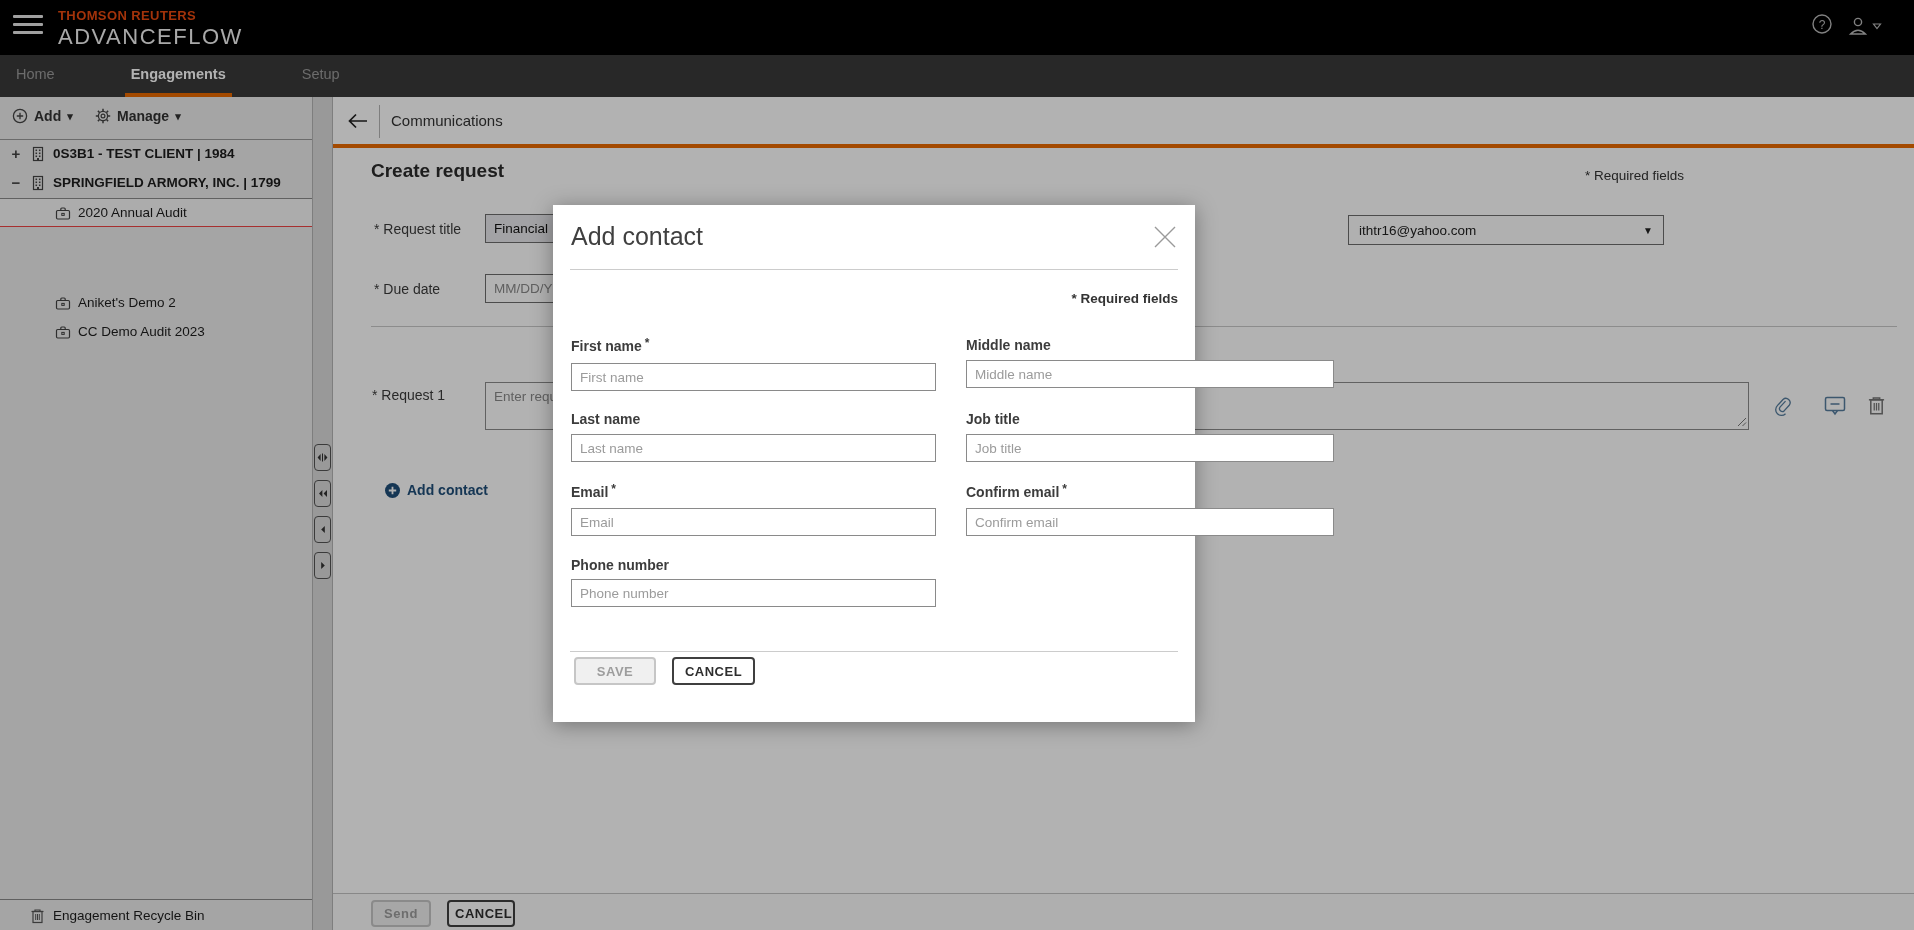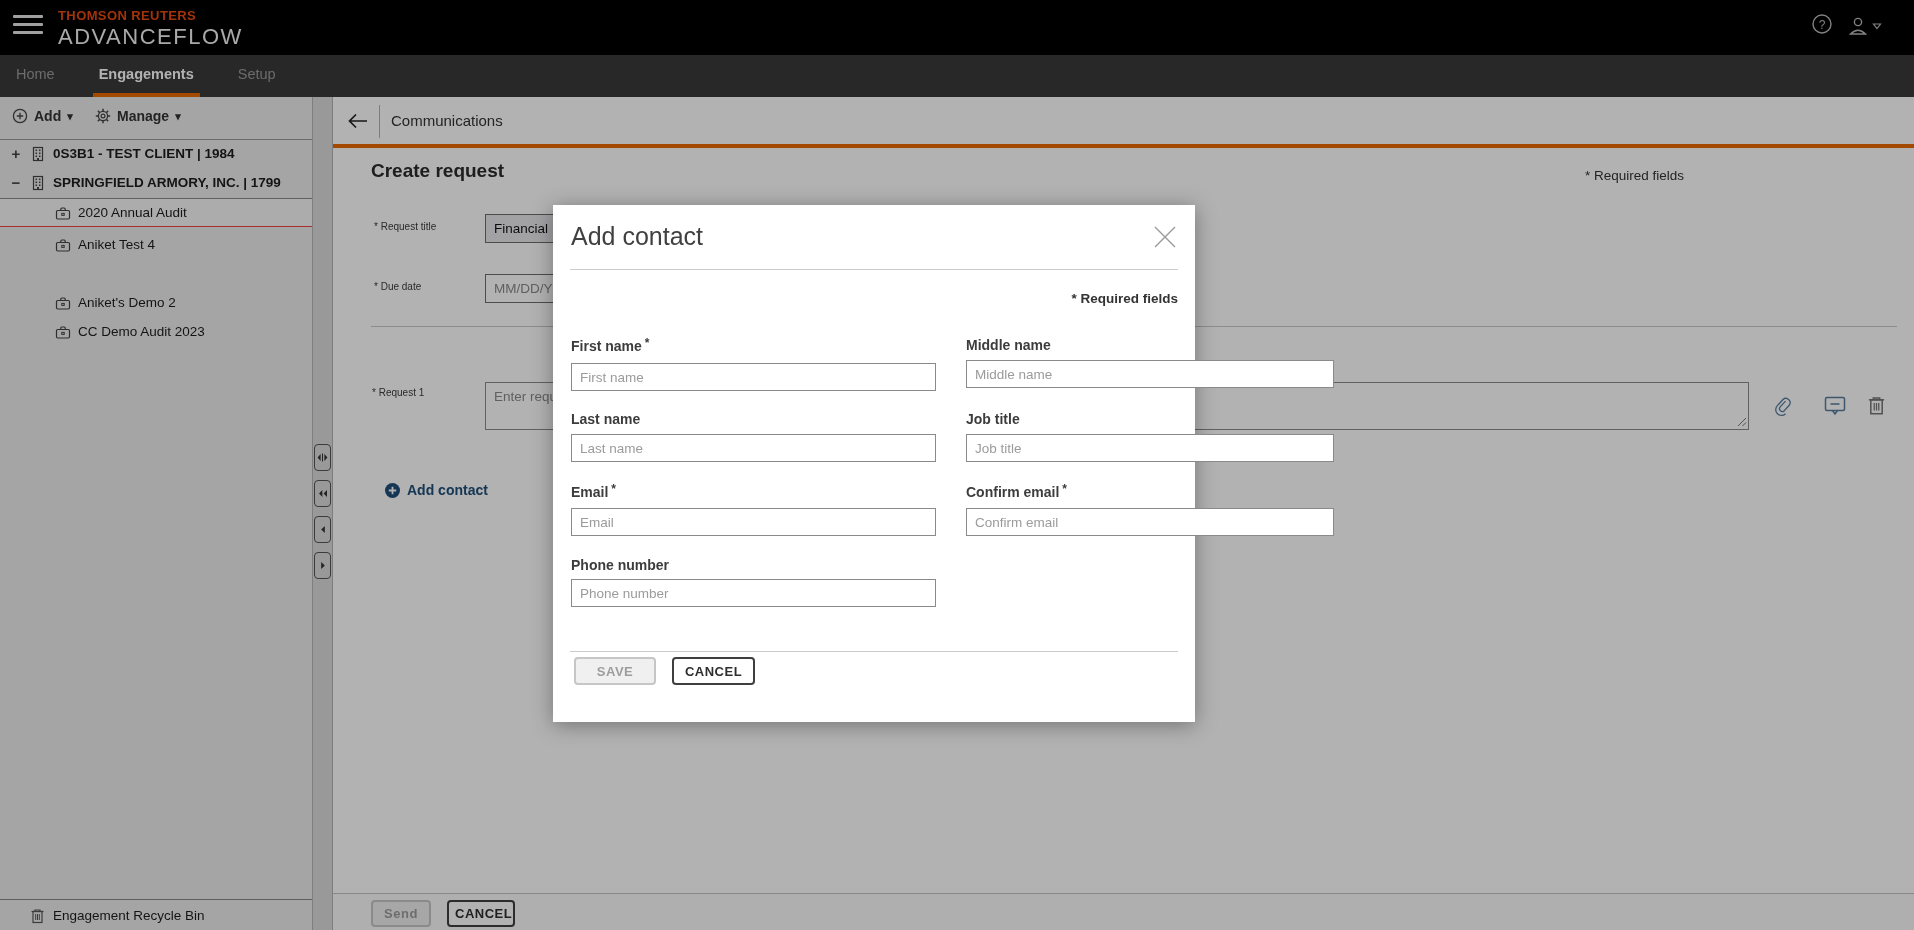--- a/index.html
+++ b/index.html
@@ -9,21 +9,21 @@
   
   .topbar{position:absolute;left:0;top:0;width:1914px;height:55px;background:#000;}
   .burger{position:absolute;left:13px;top:15px;width:32px;height:24px;cursor:pointer;}
   .burger span{display:block;width:30px;height:3px;background:#e6e6e6;margin:0 0 5px 0;border-radius:1px;}
   .brand{position:absolute;left:58px;top:9px;line-height:1;}
   .brand .l1{font-size:13px;font-weight:bold;color:#e8490f;letter-spacing:.4px;}
   .brand .l2{font-size:22px;color:#f2f2f2;letter-spacing:1.5px;margin-top:4px;}
   .hdr-icons{position:absolute;right:32px;top:13px;display:flex;align-items:center;gap:14px;}
 
   
-  .navbar{position:absolute;left:0;top:55px;width:1914px;height:42px;background:#3a3a3a;display:flex;align-items:stretch;padding-left:10px;box-sizing:border-box;}
+  .navbar{position:absolute;left:0;top:55px;width:1914px;height:42px;background:#3a3a3a;display:flex;align-items:stretch;padding-left:10px;box-sizing:border-box;gap:32px;}
   .navtab{display:flex;align-items:center;padding:0 6px;margin-right:32px;font-size:14.5px;color:#9b9b9b;border-bottom:4px solid transparent;box-sizing:border-box;cursor:pointer;}
   .navtab.active{color:#fff;font-weight:bold;border-bottom-color:#eb6a00;}
 
   
   .sidebar{position:absolute;left:0;top:97px;width:312px;height:833px;background:#ededed;}
   .side-head{position:absolute;left:0;top:0;width:312px;height:43px;border-bottom:1px solid #9a9a9a;box-sizing:border-box;}
   .side-btn{position:absolute;top:11px;display:flex;align-items:center;gap:6px;font-size:14px;font-weight:bold;color:#333;cursor:pointer;}
   .caret{font-size:11px;color:#333;}
   .tree-row{position:absolute;left:0;width:312px;height:29px;display:flex;align-items:center;font-size:13.5px;color:#1d1d1d;cursor:pointer;box-sizing:border-box;}
   .tree-row .expander{width:16px;text-align:center;margin-left:8px;font-size:15px;color:#444;}
@@ -41,21 +41,21 @@
   .split-btn{position:absolute;left:1px;width:17px;height:27px;border:1px solid #555;border-radius:4px;background:transparent;display:flex;align-items:center;justify-content:center;cursor:pointer;box-sizing:border-box;}
 
   
   .main{position:absolute;left:333px;top:97px;width:1581px;height:833px;background:#fff;}
   .back-btn{position:absolute;left:12px;top:11px;width:26px;height:26px;cursor:pointer;}
   .vdiv{position:absolute;left:46px;top:8px;width:1px;height:33px;background:#b5b5b5;}
   .crumb{position:absolute;left:58px;top:15px;font-size:15px;color:#333;}
   .orange-line{position:absolute;left:0;top:47px;width:1581px;height:4px;background:#eb6a00;}
   .page-title{position:absolute;left:38px;top:63px;font-size:19px;font-weight:bold;color:#2b2b2b;}
   .req-note{position:absolute;right:230px;top:71px;font-size:13.5px;color:#333;}
-  .flabel{position:absolute;font-size:10px;color:#3c3c3c;}
+  .flabel{position:absolute;font-size:14px;color:#3c3c3c;}
   .tinput{position:absolute;height:29px;border:1px solid #6e6e6e;box-sizing:border-box;font-family:"Liberation Sans",sans-serif;font-size:13.5px;color:#111;padding:0 8px;background:#fff;}
   .tinput::placeholder{color:#8a8a8a;opacity:1;}
   .hr{position:absolute;height:1px;background:#c9c9c9;}
   .req-area{position:absolute;left:152px;top:285px;width:1264px;height:48px;border:1px solid #8c8c8c;box-sizing:border-box;resize:none;font-family:"Liberation Sans",sans-serif;font-size:13.5px;padding:6px 8px;color:#111;background:#fff;}
   .req-area::placeholder{color:#8a8a8a;opacity:1;}
   .resize-grip{position:absolute;left:1404px;top:320px;pointer-events:none;}
   .row-icon{position:absolute;width:24px;height:24px;cursor:pointer;}
   .add-request{position:absolute;left:52px;top:385px;display:flex;align-items:center;gap:7px;cursor:pointer;}
   .add-request .lbl{font-size:14px;font-weight:bold;color:#1f4e79;}
   .recipient{position:absolute;left:1015px;top:118px;width:316px;height:30px;border:1px solid #6e6e6e;background:#fdfdfd;box-sizing:border-box;display:flex;align-items:center;font-size:13.5px;color:#222;padding:0 10px;cursor:pointer;}
@@ -189,28 +189,20 @@
     </div>
 
     <div class="tree-row eng selected" style="top:101px;">
       <svg width="16" height="16" viewBox="0 0 16 16">
           <rect x="1.5" y="5.5" width="13" height="8.5" rx="1.2" fill="none" stroke="#444" stroke-width="1.2"></rect>
           <path d="M5.8 5.5 V4 a1 1 0 0 1 1-1 h2.4 a1 1 0 0 1 1 1 V5.5" fill="none" stroke="#444" stroke-width="1.2"></path>
           <rect x="6.8" y="8.4" width="2.4" height="2" fill="none" stroke="#444" stroke-width="1"></rect>
         </svg>
       <span class="lbl">2020 Annual Audit</span>
     </div>
-    <div class="tree-row eng" style="top:133px;">
-      <svg width="16" height="16" viewBox="0 0 16 16">
-          <rect x="1.5" y="5.5" width="13" height="8.5" rx="1.2" fill="none" stroke="#444" stroke-width="1.2"></rect>
-          <path d="M5.8 5.5 V4 a1 1 0 0 1 1-1 h2.4 a1 1 0 0 1 1 1 V5.5" fill="none" stroke="#444" stroke-width="1.2"></path>
-          <rect x="6.8" y="8.4" width="2.4" height="2" fill="none" stroke="#444" stroke-width="1"></rect>
-        </svg>
-      <span class="lbl">Aniket Test 4</span>
-    </div>
     <div class="tree-row eng" style="top:191px;">
       <svg width="16" height="16" viewBox="0 0 16 16">
           <rect x="1.5" y="5.5" width="13" height="8.5" rx="1.2" fill="none" stroke="#444" stroke-width="1.2"></rect>
           <path d="M5.8 5.5 V4 a1 1 0 0 1 1-1 h2.4 a1 1 0 0 1 1 1 V5.5" fill="none" stroke="#444" stroke-width="1.2"></path>
           <rect x="6.8" y="8.4" width="2.4" height="2" fill="none" stroke="#444" stroke-width="1"></rect>
         </svg>
       <span class="lbl">Aniket's Demo 2</span>
     </div>
     <div class="tree-row eng" style="top:220px;align-items:center;">
       <svg width="16" height="16" viewBox="0 0 16 16">
@@ -270,20 +262,24 @@
 
     <div class="page-title">Create request</div>
     <div class="req-note">* Required fields</div>
 
     <div class="flabel" style="left:41px;top:124px;">* Request title</div>
     <input class="tinput" style="left: 152px; top: 117px; width: 310px; background: rgb(233, 233, 236);" value="Financial">
 
     <div class="flabel" style="left:41px;top:184px;">* Due date</div>
     <input class="tinput" style="left: 152px; top: 177px; width: 310px;" placeholder="MM/DD/YYYY">
 
+    <div class="recipient">
+      <span class="val">ithtr16@yahoo.com</span>
+      <span class="dc">▼</span>
+    </div>
 
     <div class="hr" style="left:38px;top:229px;width:1526px;"></div>
 
     <div class="flabel" style="left:39px;top:290px;">* Request 1</div>
     <textarea class="req-area" placeholder="Enter request" style=""></textarea>
     <svg class="resize-grip" width="10" height="10" viewBox="0 0 10 10">
         <path d="M9 1 L1 9 M9 5.5 L5.5 9" stroke="#777" stroke-width="1"></path>
       </svg>
 
     <div class="row-icon" style="left:1439px;top:298px;">

